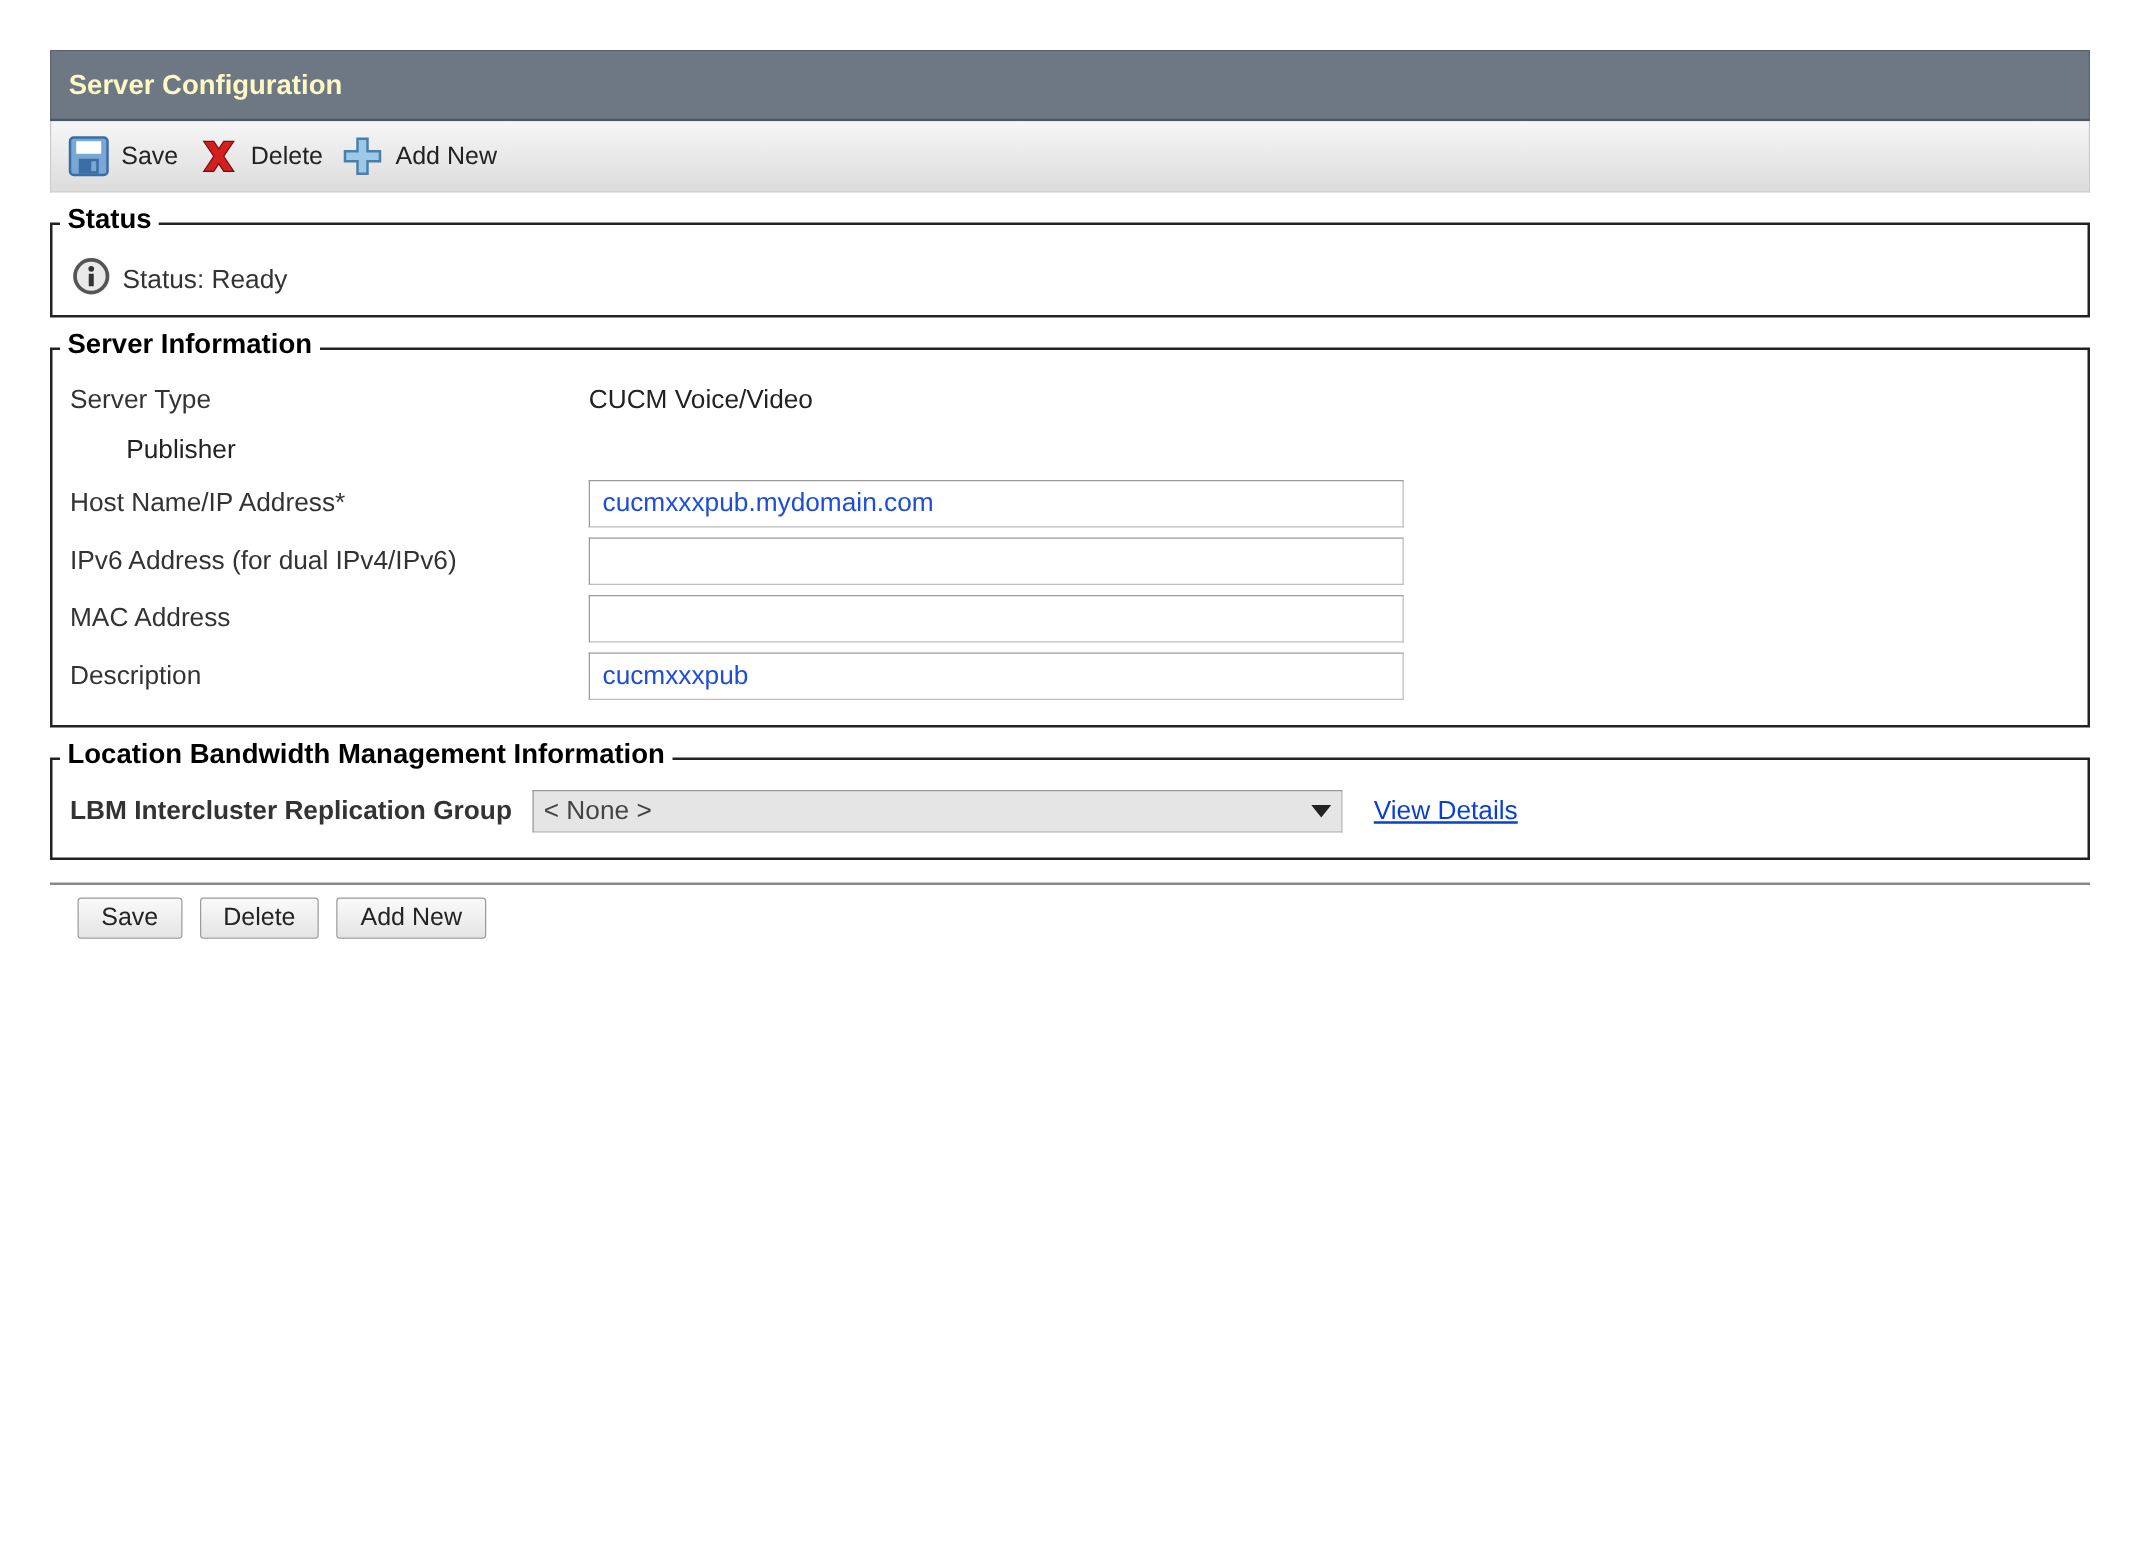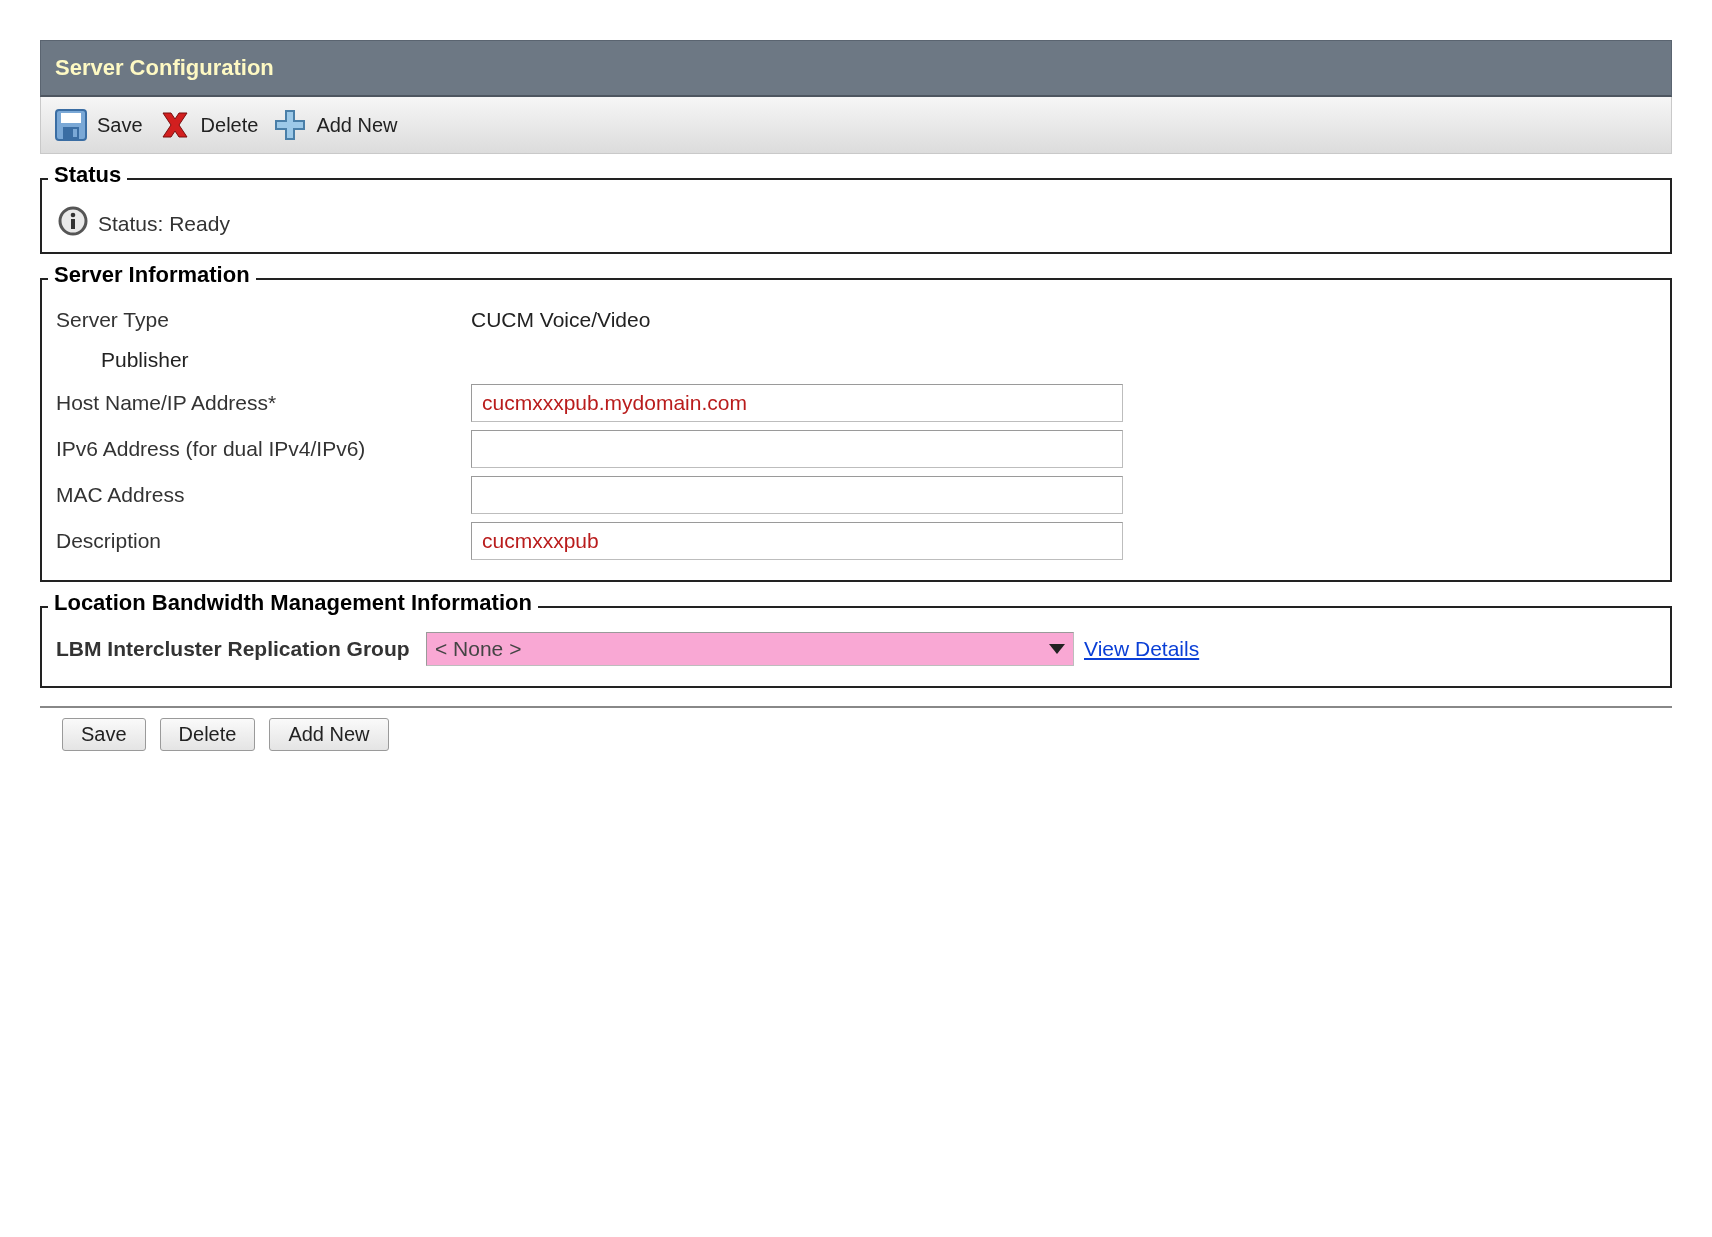--- a/index.html
+++ b/index.html
@@ -88,46 +88,46 @@
     padding: 4px 0;
   }
   input[type="text"].text-input {
     width: 630px;
     font-size: 21px;
     padding: 6px 10px;
     border: 1px solid #bdbdbd;
     border-top-color: #9a9a9a;
     border-left-color: #9a9a9a;
     background: #fff;
-    color: #b91c1c;
+    color: #1d4ed8;
   }
   .select-wrap {
     display: flex;
     align-items: center;
     border: 1px solid #bdbdbd;
     border-top-color: #9a9a9a;
     border-left-color: #9a9a9a;
-    background: #f9a8d4;
+    background: #e5e5e5;
     width: 630px;
     padding: 4px 8px;
     font-size: 21px;
     color: #444;
     justify-content: space-between;
   }
   .select-wrap .caret {
     width: 0; height: 0;
     border-left: 8px solid transparent;
     border-right: 8px solid transparent;
     border-top: 10px solid #222;
   }
   .link {
     color: #0a3fd6;
     text-decoration: underline;
     font-size: 21px;
-    margin-left: 10px;
+    margin-left: 25px;
     cursor: pointer;
   }
 
   .bottom-buttons {
     margin-top: 18px;
     padding: 10px 8px 24px 22px;
     display: flex;
     gap: 14px;
     border-top: 2px solid #888;
   }

